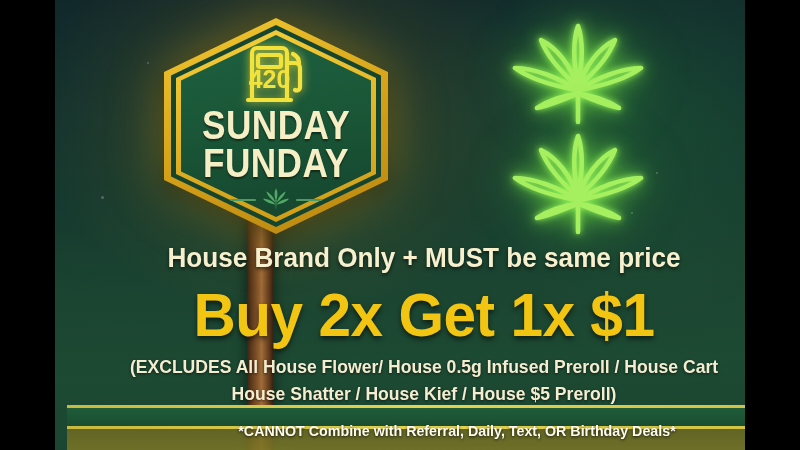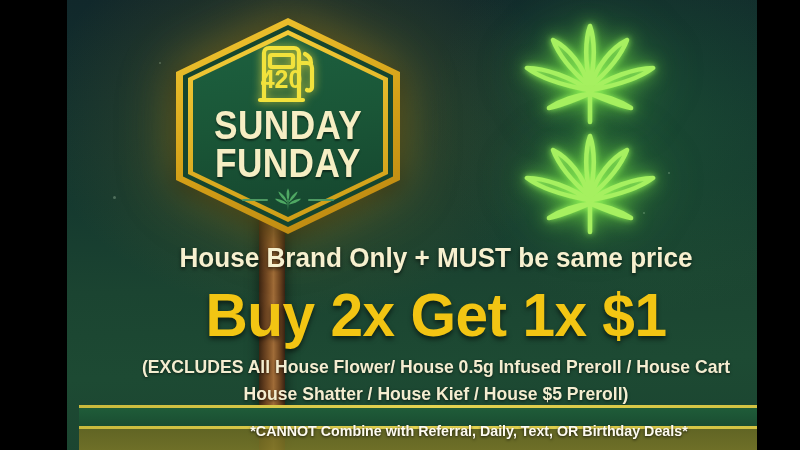--- a/index.html
+++ b/index.html
@@ -6,21 +6,21 @@
   body{width:800px;height:450px;overflow:hidden;
        font-family:"Liberation Sans",sans-serif;}
 
   #stage{position:relative;width:800px;height:450px;background:#000;overflow:hidden;}
 
   
   #art{position:absolute;left:55px;top:0;width:690px;height:450px;overflow:hidden;
        background:
          radial-gradient(ellipse 420px 320px at 34% 26%, rgba(150,120,30,.30), rgba(0,0,0,0) 62%),
          radial-gradient(ellipse 330px 300px at 84% 26%, rgba(40,120,60,.30), rgba(0,0,0,0) 66%),
-         linear-gradient(178deg,#11282b 0%,#12312e 22%,#15392f 42%,#1b4431 62%,#1d4a33 80%,#1b4430 100%); margin-left: 12px;}
+         linear-gradient(178deg,#11282b 0%,#12312e 22%,#15392f 42%,#1b4431 62%,#1d4a33 80%,#1b4430 100%);}
 
   .speck{position:absolute;border-radius:50%;background:rgba(200,230,200,.30);}
 
   
   .neonleaf{position:absolute;filter:
       drop-shadow(0 0 3px rgba(150,245,90,.95))
       drop-shadow(0 0 9px rgba(120,230,70,.75))
       drop-shadow(0 0 22px rgba(90,210,60,.50));}
   .neonleaf path,.neonleaf line{fill:none;stroke:#a6f060;stroke-width:4.6;
       stroke-linecap:round;stroke-linejoin:round;}

